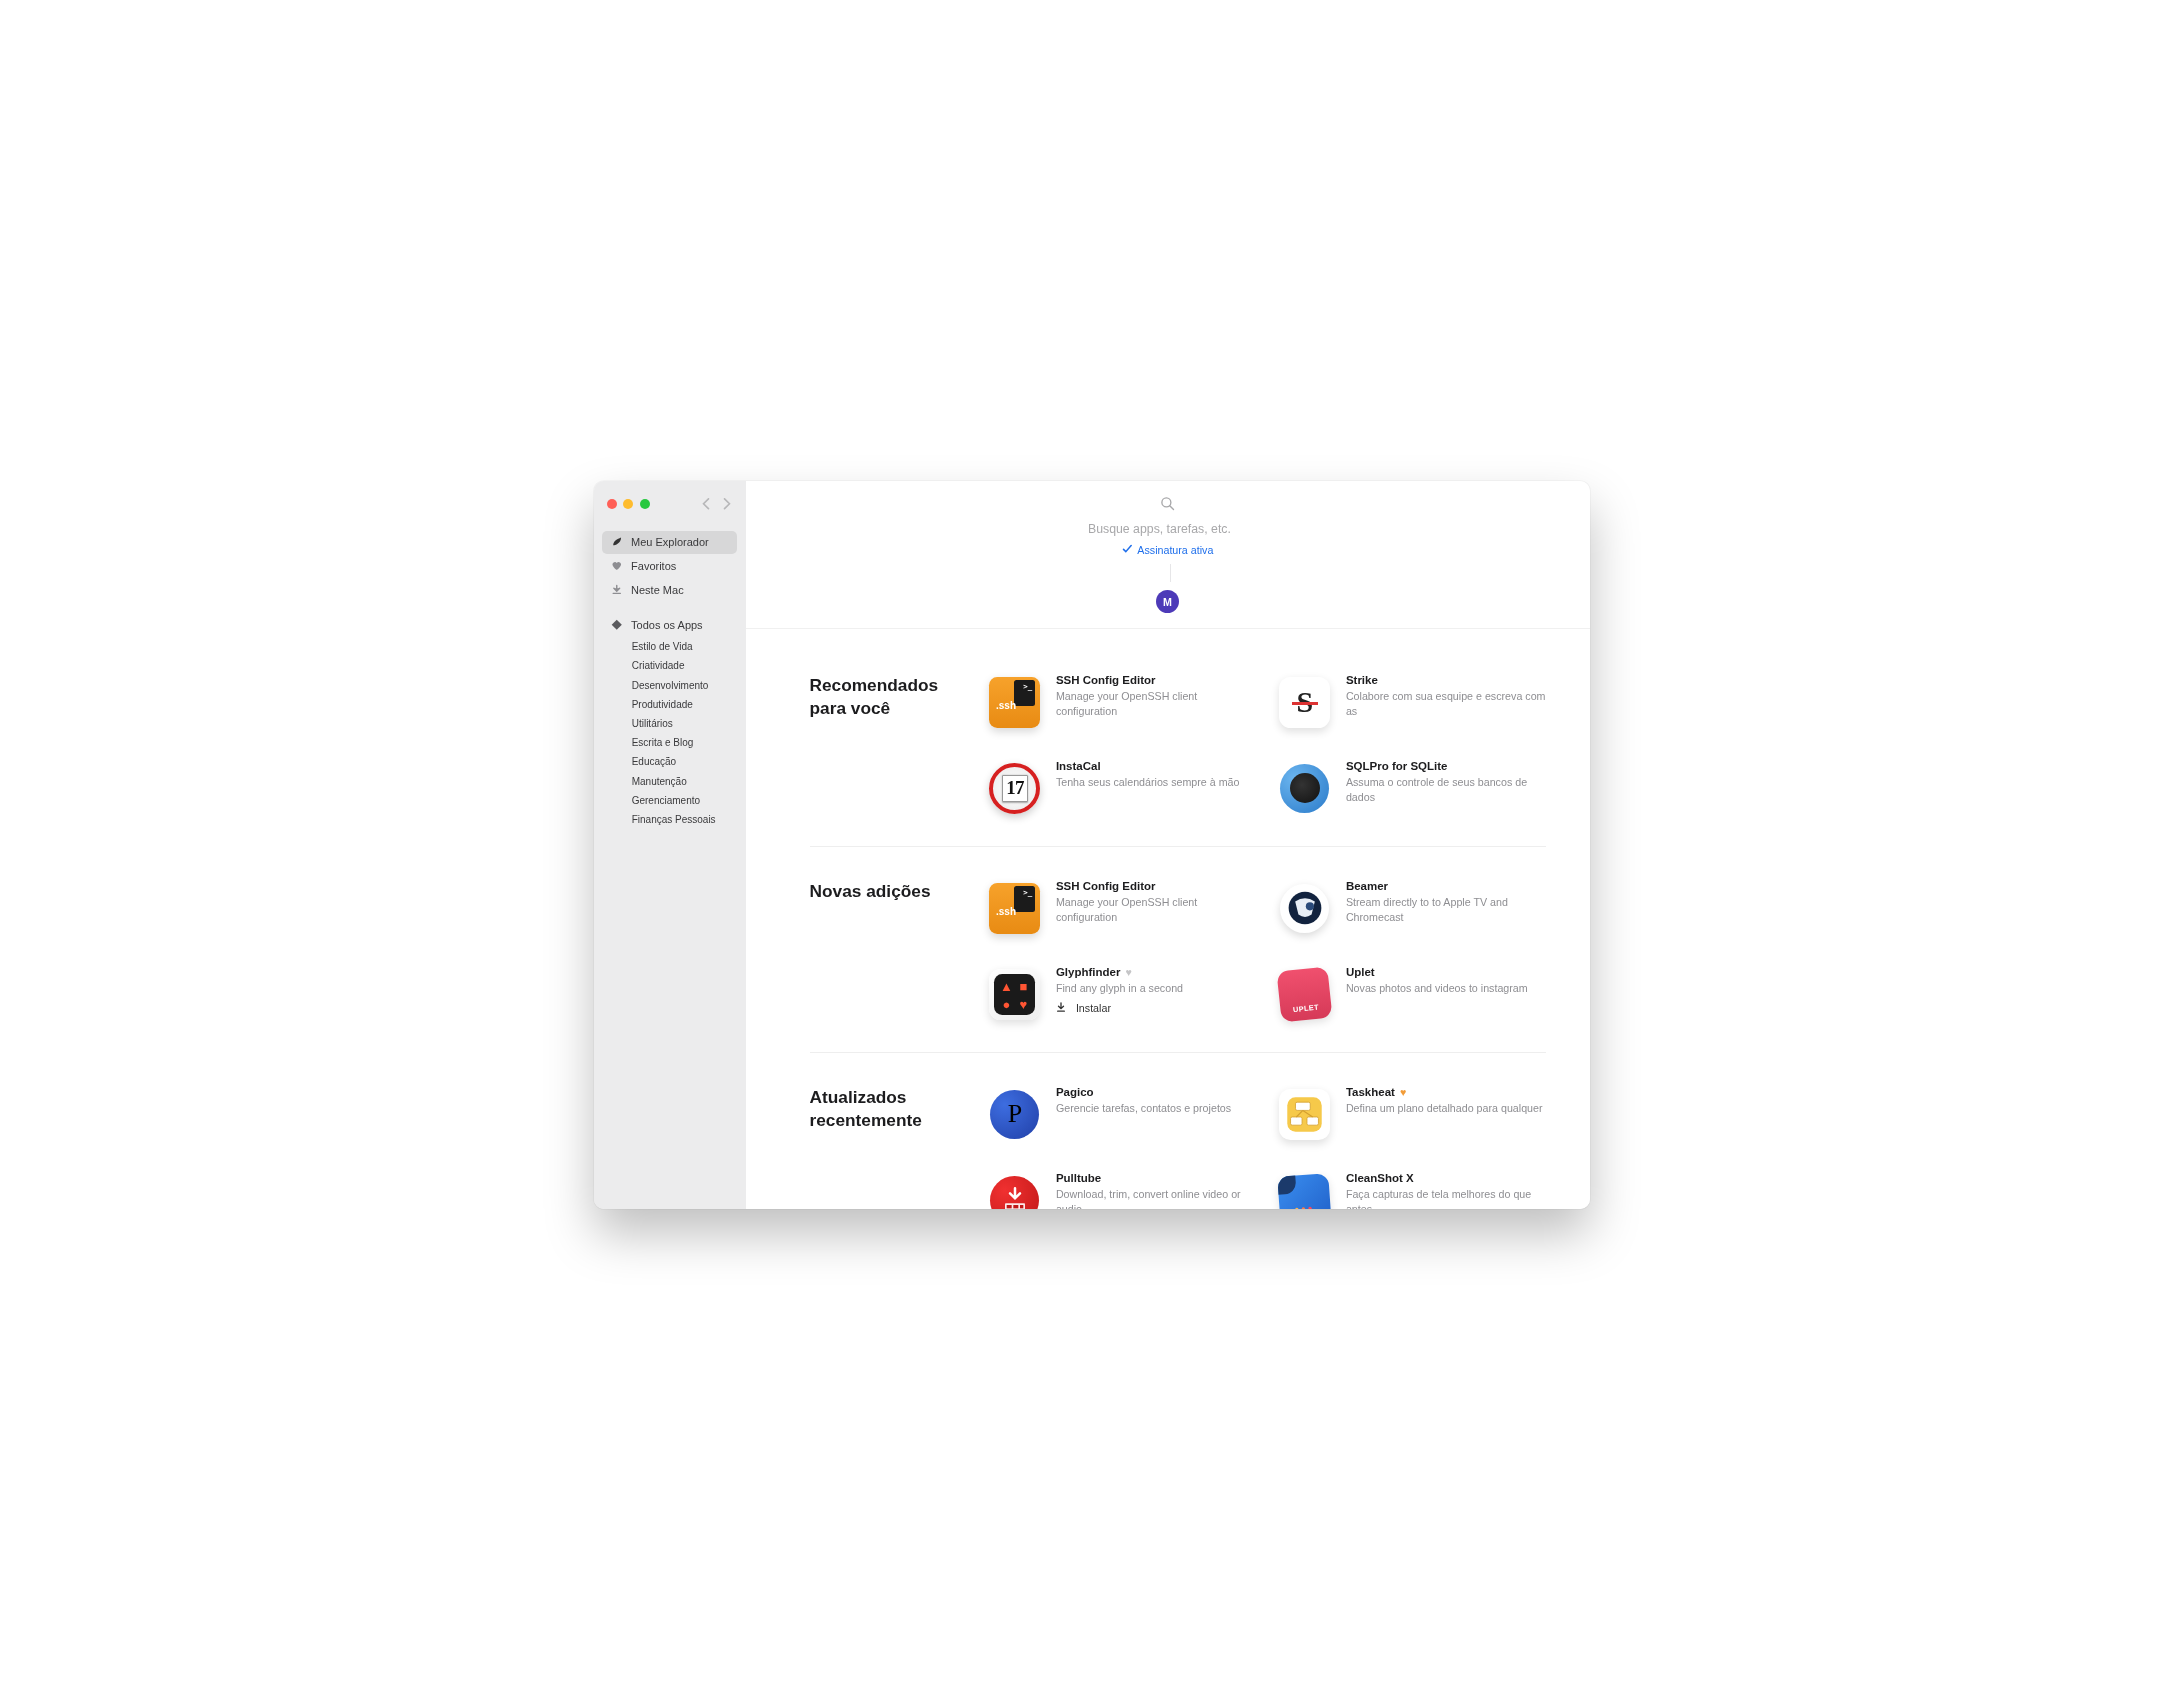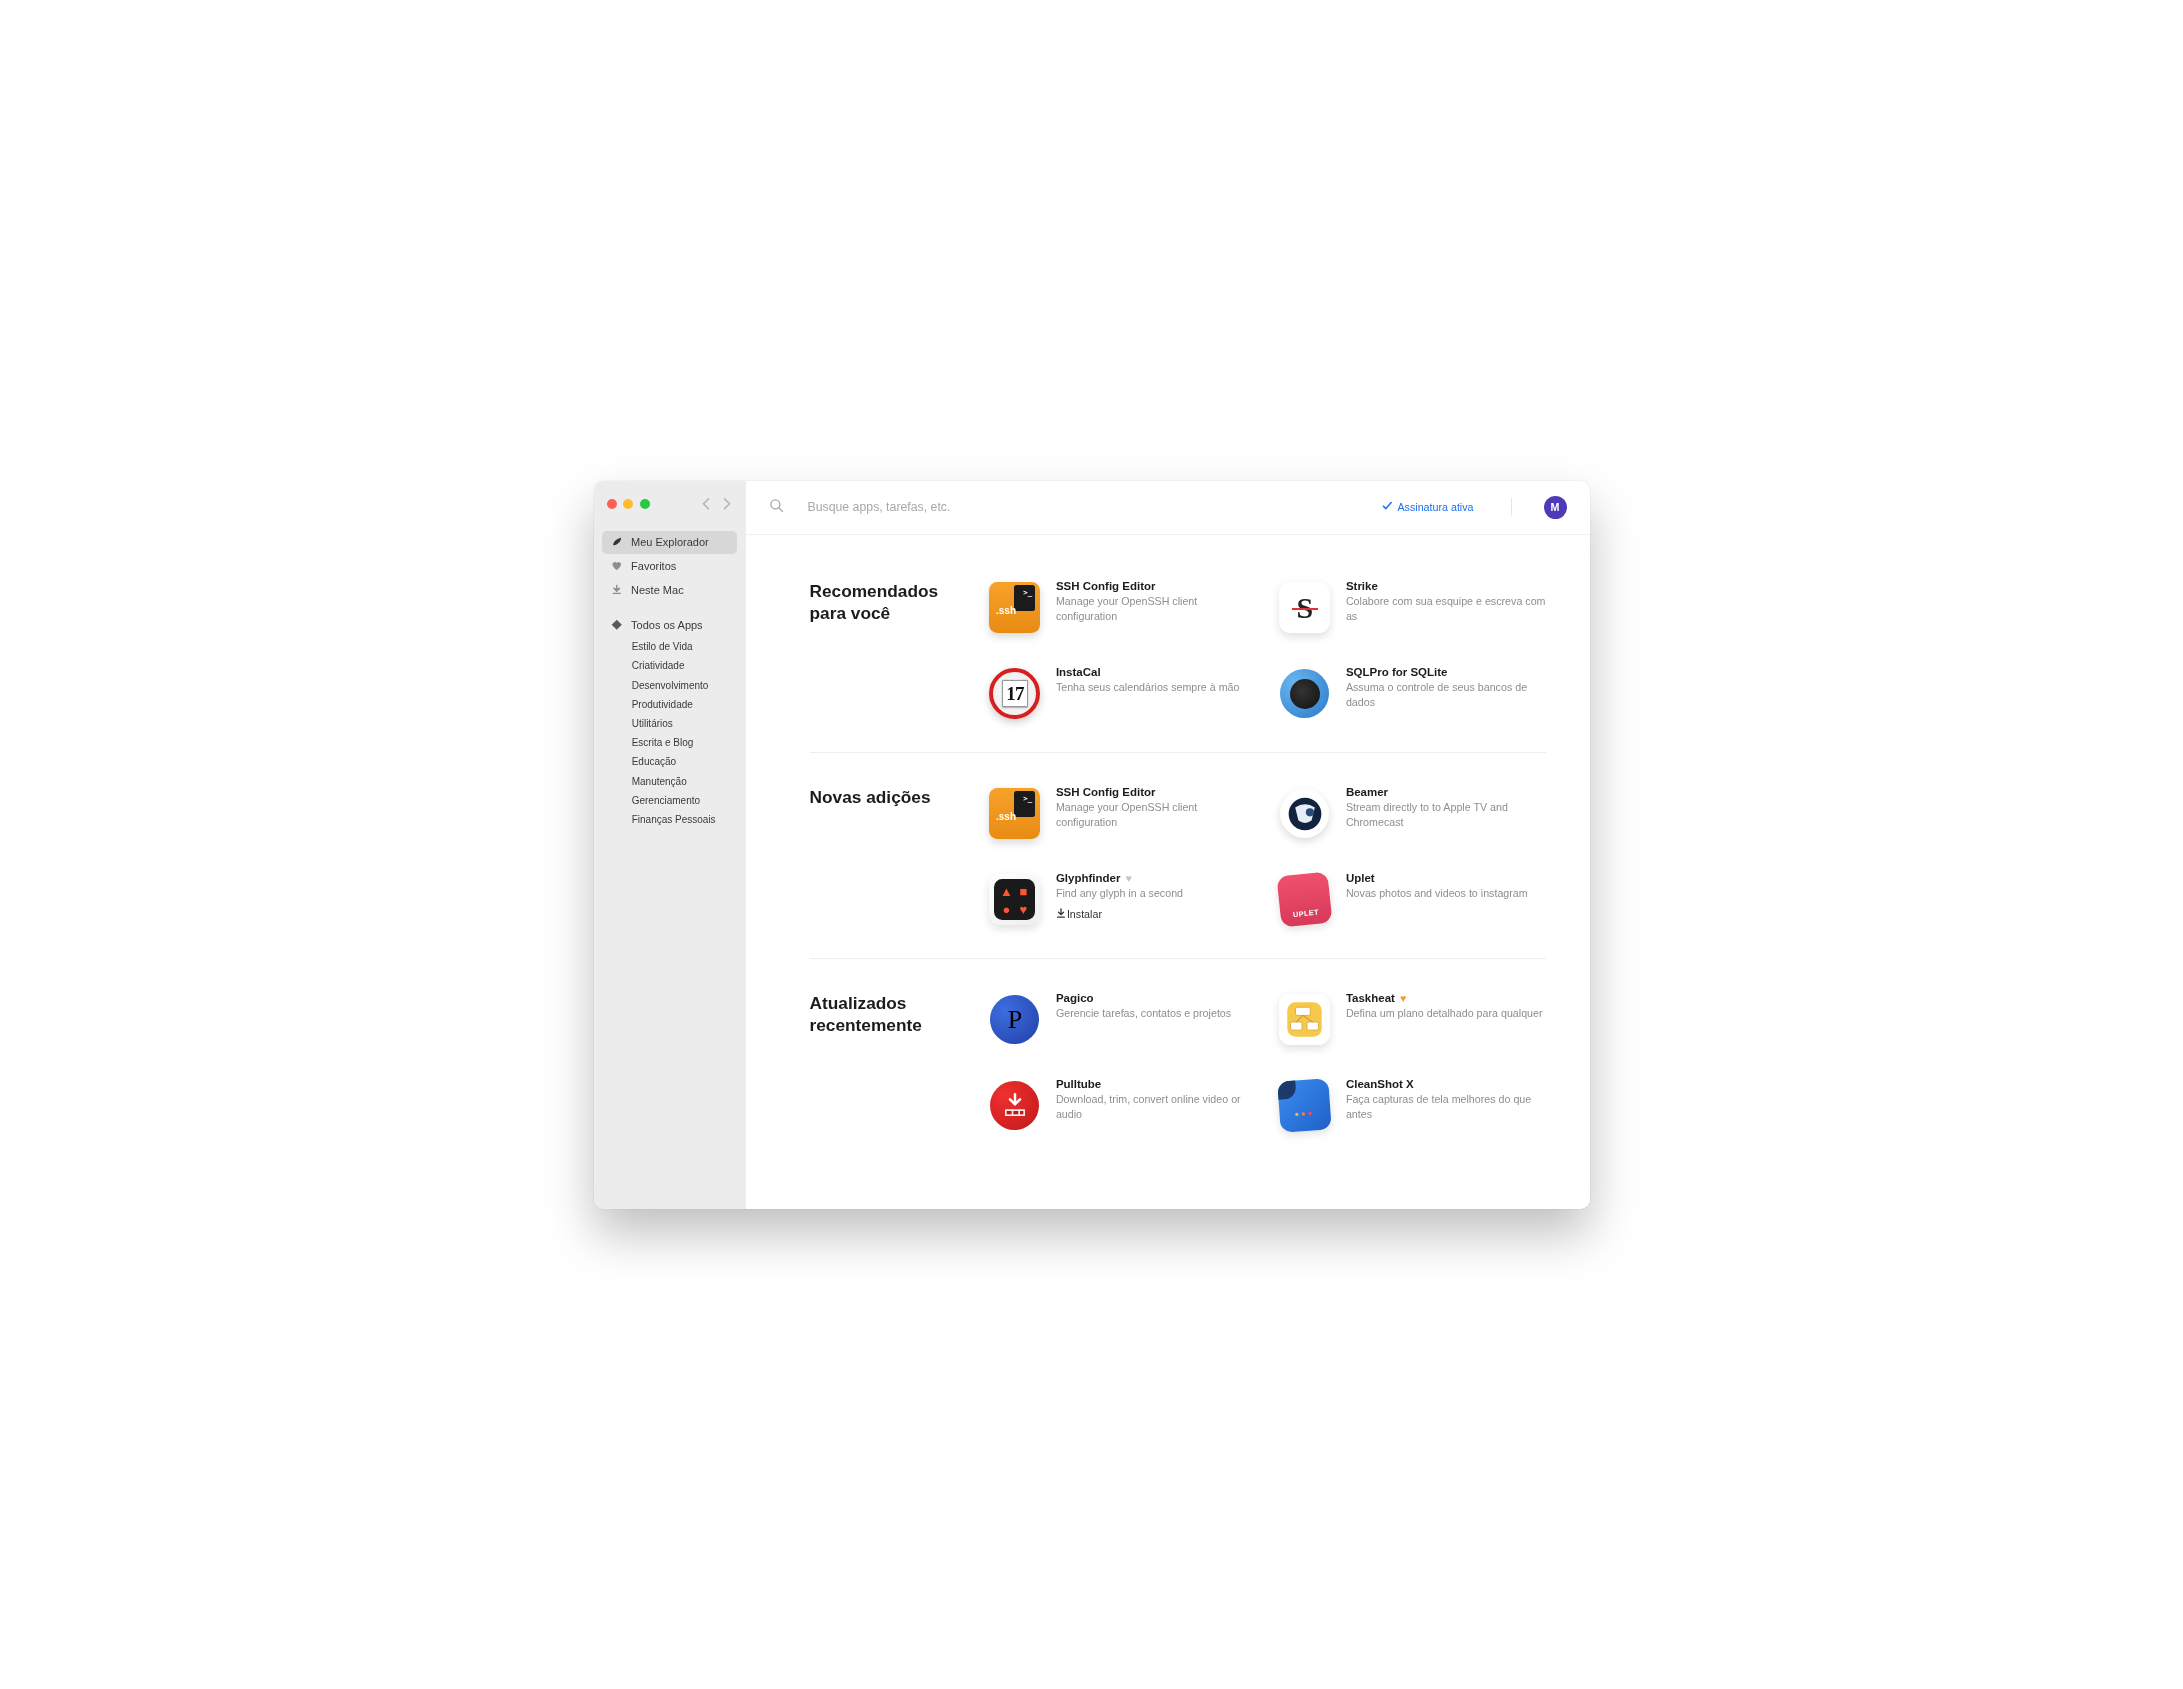--- a/index.html
+++ b/index.html
@@ -61,22 +61,23 @@
     flex: 1;
     background: #ffffff;
     display: flex;
     flex-direction: column;
     overflow: hidden;
   }
   .topbar {
     display: flex;
     align-items: center;
     padding: 15px 23px;
-    gap: 24px;
+    gap: 8px;
     border-bottom: 0.8px solid #f0f0f0;
+    flex-direction: column;
   }
   .search-icon { color: #a8a8aa; }
   .search-input {
     flex: 1;
     border: none;
     outline: none;
     font-size: 12.3px;
     color: #333;
     background: transparent;
   }
@@ -157,21 +158,21 @@
   }
   .app-desc {
     font-size: 10.7px;
     color: #8e8e92;
     line-height: 1.4;
     margin-top: 2.5px;
   }
   .install-btn {
     display: inline-flex;
     align-items: center;
-    gap: 1px;
+    gap: 10px;
     font-size: 10.7px;
     color: #333;
     margin-top: 6.6px;
     font-weight: 500;
   }
   .heart-sm { color: #c5c5c7; font-size: 10.7px; }
   .heart-sm.fav { color: #f29c38; }
 
   
   .icon-ssh { background: linear-gradient(#f7a22b,#e88b13); border-radius: 8.2px; position: relative; box-shadow: 0 3.3px 8.2px rgba(0,0,0,0.15); }

